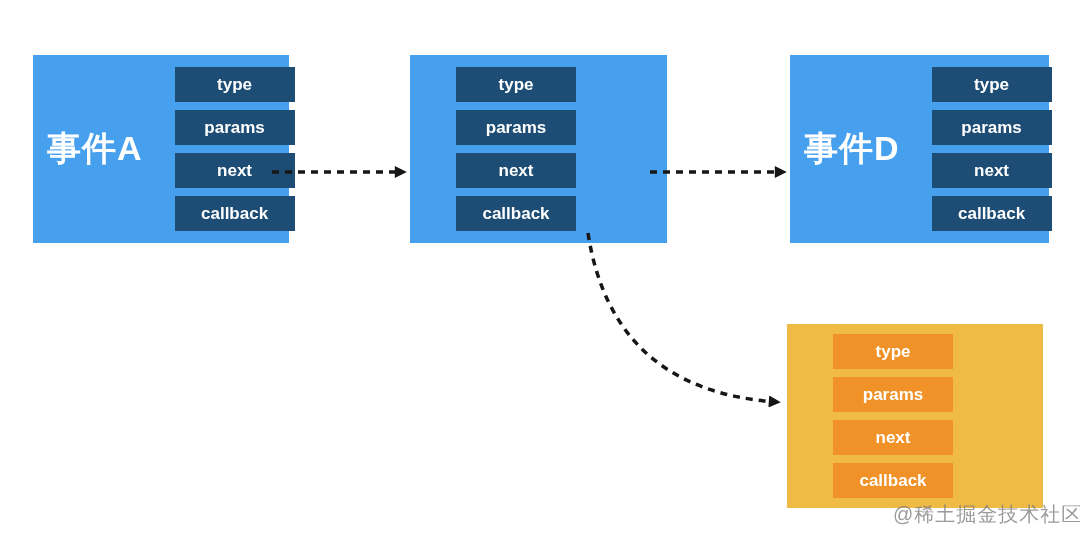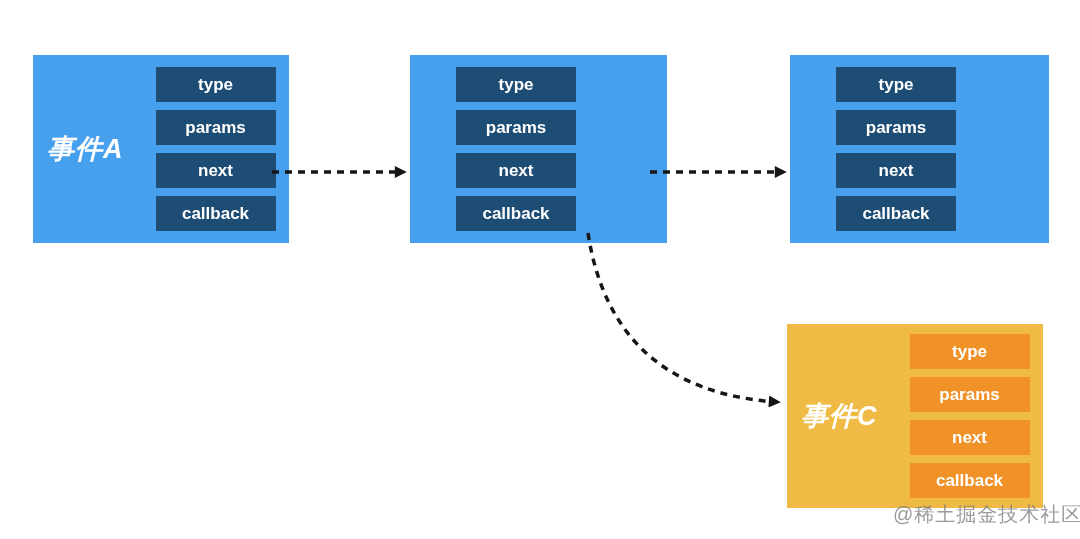--- a/index.html
+++ b/index.html
@@ -14,26 +14,25 @@
     position:absolute;
     display:flex;
     align-items:center;
     justify-content:space-between;
     box-sizing:border-box;
     padding:0 20px 0 14px;
   }
   .node.blue{background:#47A0EE;}
   .node.orange{background:#F0BB44;}
   .node-label{
-    font-size:27px;
+    font-size:34px;
     font-weight:bold;
     color:#ffffff;
     letter-spacing:1px;
     white-space:nowrap;
-    font-style:italic;
   }
   .fields{
     display:flex;
     flex-direction:column;
     gap:8px;
     padding-left:32px;
   }
   .field{
     width:120px;height:35px;
     display:flex;align-items:center;justify-content:center;
@@ -82,30 +81,30 @@
   <div class="node blue" style="left:410px;top:55px;width:257px;height:188px;">
     <div class="fields">
       <div class="field">type</div>
       <div class="field">params</div>
       <div class="field">next</div>
       <div class="field">callback</div>
     </div>
   </div>
 
   <div class="node blue" style="left:790px;top:55px;width:259px;height:188px;">
+    <div class="node-label">事件D</div>
     <div class="fields">
       <div class="field">type</div>
       <div class="field">params</div>
       <div class="field">next</div>
       <div class="field">callback</div>
     </div>
   </div>
 
   <div class="node orange" style="left:787px;top:324px;width:256px;height:184px;">
-    <div class="node-label">事件C</div>
     <div class="fields">
       <div class="field">type</div>
       <div class="field">params</div>
       <div class="field">next</div>
       <div class="field">callback</div>
     </div>
   </div>
 
   <svg id="wires" viewBox="0 0 1080 539" xmlns="http://www.w3.org/2000/svg">
     <defs>

